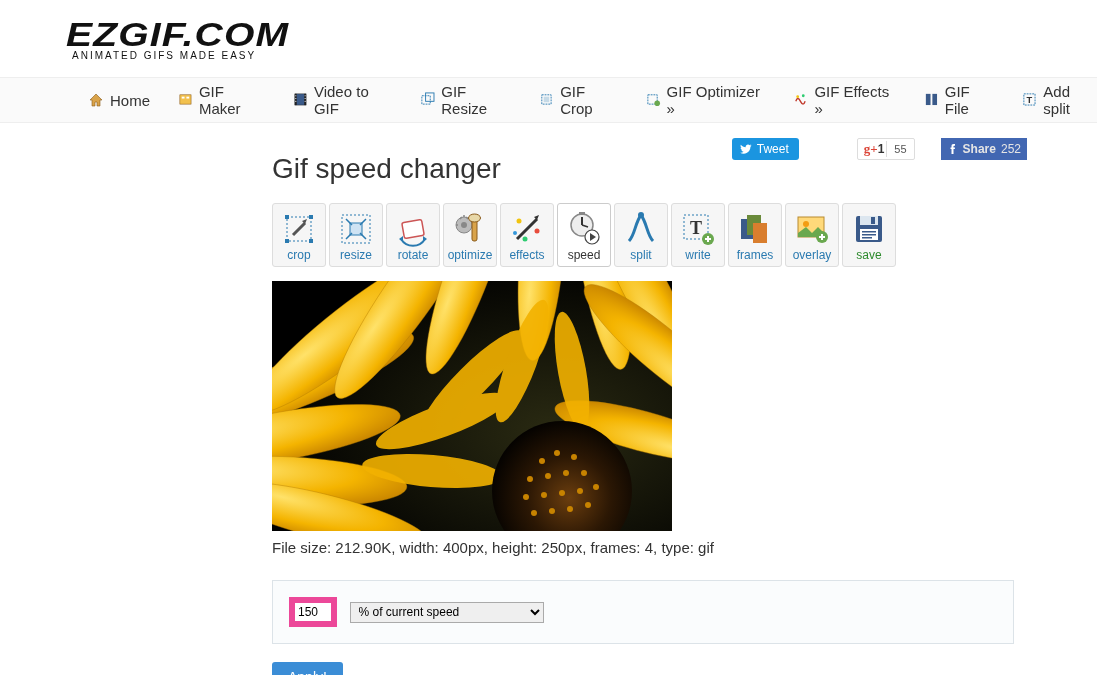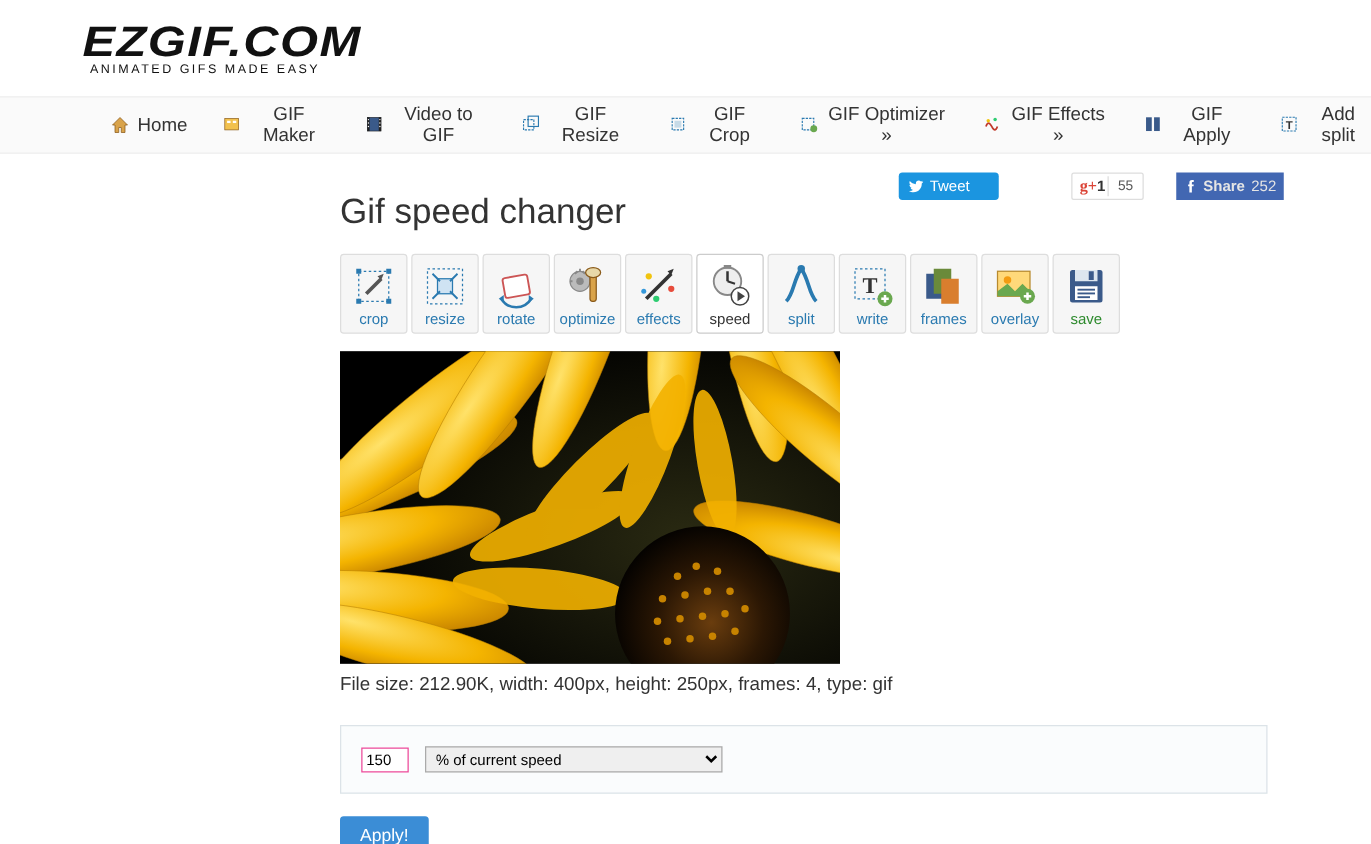--- a/index.html
+++ b/index.html
@@ -6,27 +6,27 @@
 body { font-family: "Segoe UI", Arial, sans-serif; font-size: 15px; color: #333; background: #fff; }
 .container { width: 1097px; margin: 0 auto; position: relative; }
 
 
 .logo-wrap { padding: 15px 0 8px 66px; }
 .logo-main { font-family: Impact, "Arial Black", sans-serif; font-size: 34px; font-weight: 900; letter-spacing: 1px; color: #111; transform: scaleX(1.15); transform-origin: left; font-style: italic; }
 .logo-sub { font-family: "Arial Black", sans-serif; font-size: 10px; letter-spacing: 2px; color: #111; margin-top: -4px; padding-left: 6px; }
 
 
 .nav { background: #fafafa; border-top: 1px solid #eee; border-bottom: 1px solid #eee; margin-top: 8px; padding: 0 0 0 88px; height: 46px; display: flex; align-items: center; gap: 28px; }
-.nav-item { display: inline-flex; align-items: center; gap: 6px; color: #333; font-size: 15px; cursor: pointer; text-align: center; }
+.nav-item { display: inline-flex; align-items: center; gap: 6px; color: #333; font-size: 15px; cursor: pointer; }
 .nav-icon { width: 16px; height: 16px; display: inline-block; }
 
 
 .content { padding: 30px 0 0 272px; width: 1020px; }
 .share-row { position: absolute; right: 70px; top: 138px; display: flex; gap: 26px; align-items: center; }
-.tweet-btn { background: #1b95e0; color: #fff; font-size: 12px; padding: 4px 23px 4px 8px; border-radius: 3px; display: inline-flex; align-items: center; gap: 5px; cursor: pointer; text-align: right; }
+.tweet-btn { background: #1b95e0; color: #fff; font-size: 12px; padding: 4px 10px 4px 8px; border-radius: 3px; display: inline-flex; align-items: center; gap: 5px; cursor: pointer; text-align: right; }
 .gplus-btn { display: inline-flex; align-items: center; border: 1px solid #ddd; border-radius: 2px; overflow: hidden; cursor: pointer; margin-left: 32px; }
 .gplus-g { font-family: Georgia, serif; font-size: 13px; font-weight: bold; padding: 2px 2px 2px 6px; }
 .gplus-g .red { color: #db4437; } .gplus-g .plus { color: #db4437; } .gplus-g .one { color: #333; font-family: Arial; font-size: 12px; }
 .gplus-count { font-size: 11px; padding: 2px 7px; border-left: 1px solid #ddd; color: #555; }
 .fb-btn { background: #4267b2; color: #e5e5e5; font-size: 12px; font-weight: bold; padding: 4px 6px 4px 6px; display: inline-flex; align-items: center; gap: 4px; cursor: pointer; }
 .fb-count { font-size: 12px; margin-left: 1px; font-weight: normal; }
 
 h1.page-title { font-size: 28px; font-weight: 400; color: #333; margin-bottom: 18px; }
 
 
@@ -37,22 +37,22 @@
 .tool-icon { width: 40px; height: 40px; display: flex; align-items: center; justify-content: center; }
 .tool-label { line-height: 1; }
 
 
 .preview { width: 400px; height: 250px; background: #111; position: relative; overflow: hidden; }
 .preview svg { width: 100%; height: 100%; display: block; }
 .file-info { font-size: 15px; color: #333; margin-top: 8px; margin-bottom: 24px; }
 
 
 .form-box { border: 1px solid #dce3e8; background: #fafcfd; padding: 16px 16px; width: 742px; margin-bottom: 18px; }
-.num-input { width: 38px; font-size: 12px; padding: 2px 3px; border: 1px solid #ec4899; }
-.sel { font-size: 12px; padding: 1px 4px; border: 1px solid #aaa; background: #efefef; width: 238px; height: 21px; }
+.num-input { width: 48px; font-size: 12px; padding: 2px 3px; border: 6px solid #ec4899; }
+.sel { font-size: 12px; padding: 1px 4px; border: 1px solid #aaa; background: #efefef; width: 194px; height: 21px; }
 
 .apply-btn { background: #3b8dd6; color: #fff; border: none; border-radius: 3px; padding: 7px 16px; font-size: 14px; cursor: pointer; }
 </style>
 </head>
 <body>
 <div class="container">
 
 <div class="logo-wrap">
   <div class="logo-main">EZGIF.COM</div>
   <div class="logo-sub">ANIMATED GIFS MADE EASY</div>
@@ -114,21 +114,21 @@
             <circle cx="5" cy="5" r="1.5" fill="#f1c40f"></circle>
             <circle cx="11" cy="4" r="1.5" fill="#2ecc71"></circle>
           </svg></span>
     <span>GIF Effects »</span>
   </span>
   <span class="nav-item">
     <span class="nav-icon"><svg viewBox="0 0 16 16">
             <rect x="2" y="2" width="5" height="12" fill="#3a5a8a"></rect>
             <rect x="9" y="2" width="5" height="12" fill="#3a5a8a"></rect>
           </svg></span>
-    <span>GIF Apply</span>
+    <span>GIF File</span>
   </span>
   <span class="nav-item">
     <span class="nav-icon"><svg viewBox="0 0 16 16">
             <rect x="2" y="2" width="12" height="12" fill="none" stroke="#2a7ab0" stroke-width="1" stroke-dasharray="2 1"></rect>
             <text x="8" y="12" font-size="10" text-anchor="middle" fill="#333" font-weight="bold">T</text>
           </svg></span>
     <span>Add split</span>
   </span>
 </div>
 

